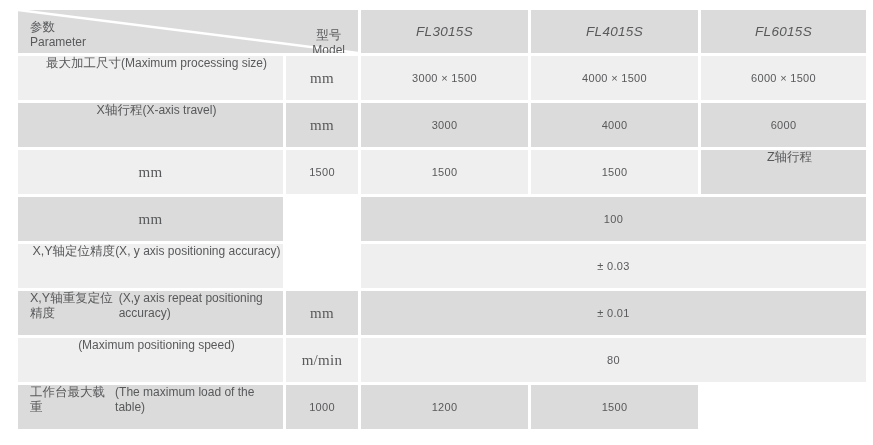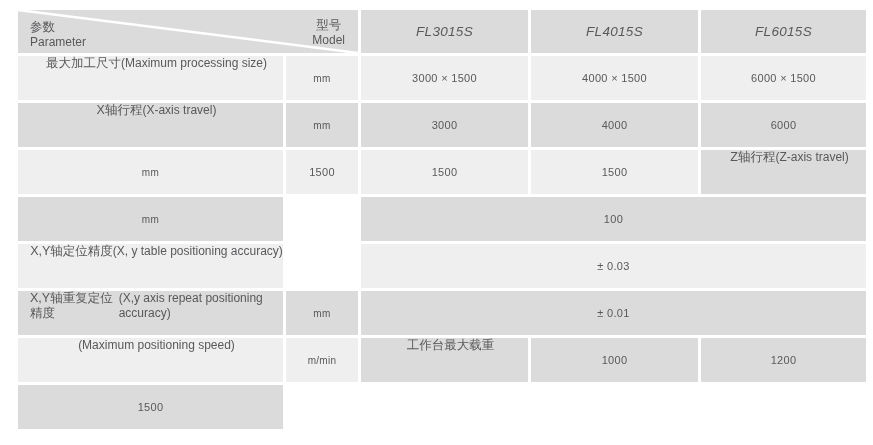--- a/index.html
+++ b/index.html
@@ -46,21 +46,21 @@
   }
   .param {
     display: flex;
     flex-direction: row;
     justify-content: center;
     padding-left: 12px;
     font-size: 12px;
     line-height: 15px;
   }
   .param .zh { font-size: 12.5px; }
-  .unit { font-size: 10px; }
+  .unit { font-size: 15px; font-family: Liberation Serif, serif; }
   .span3 { grid-column: 3 / 6; }
 
   .corner {
     grid-column: 1 / 3;
     position: relative;
   }
   .corner svg.diag {
     position: absolute;
     left: 0; top: 0;
     width: 100%;
@@ -73,21 +73,21 @@
     bottom: 3px;
     display: flex;
     flex-direction: column;
     font-size: 12px;
     line-height: 15px;
   }
   .corner-param .zh { font-size: 12.5px; }
   .corner-model {
     position: absolute;
     right: 13px;
-    top: 8px;
+    top: 18px;
     display: flex;
     flex-direction: column;
     align-items: center;
     font-size: 12px;
     line-height: 15px;
   }
   .corner-model .zh { font-size: 12.5px; }
 </style>
 </head>
 <body>
@@ -130,44 +130,45 @@
     <div class="cell dark center">4000</div>
     <div class="cell dark center">6000</div>
 
     <div class="cell light center unit">mm</div>
     <div class="cell light center">1500</div>
     <div class="cell light center">1500</div>
     <div class="cell light center">1500</div>
 
     <div class="cell dark param">
       <span class="zh">Z轴行程</span>
-      <span class="en">(Z-axis travel)</span>
     </div>
     <div class="cell dark center unit">mm</div>
     <div class="cell dark center span3">100</div>
 
     <div class="cell light param">
       <span class="zh">X,Y轴定位精度</span>
-      <span class="en">(X, y table positioning accuracy)</span>
+      <span class="en">(X, y axis positioning accuracy)</span>
     </div>
     <div class="cell light center span3">± 0.03</div>
 
     <div class="cell dark param">
       <span class="zh">X,Y轴重复定位精度</span>
       <span class="en">(X,y axis repeat positioning accuracy)</span>
     </div>
     <div class="cell dark center unit">mm</div>
     <div class="cell dark center span3">± 0.01</div>
 
     <div class="cell light param">
       <span class="en">(Maximum positioning speed)</span>
     </div>
     <div class="cell light center unit">m/min</div>
+    <div class="cell light center span3">80</div>
 
     <div class="cell dark param">
       <span class="zh">工作台最大载重</span>
+      <span class="en">(The maximum load of the table)</span>
     </div>
     <div class="cell dark center">1000</div>
     <div class="cell dark center">1200</div>
     <div class="cell dark center">1500</div>
 
   </div>
 </div>
 
 </body></html>

